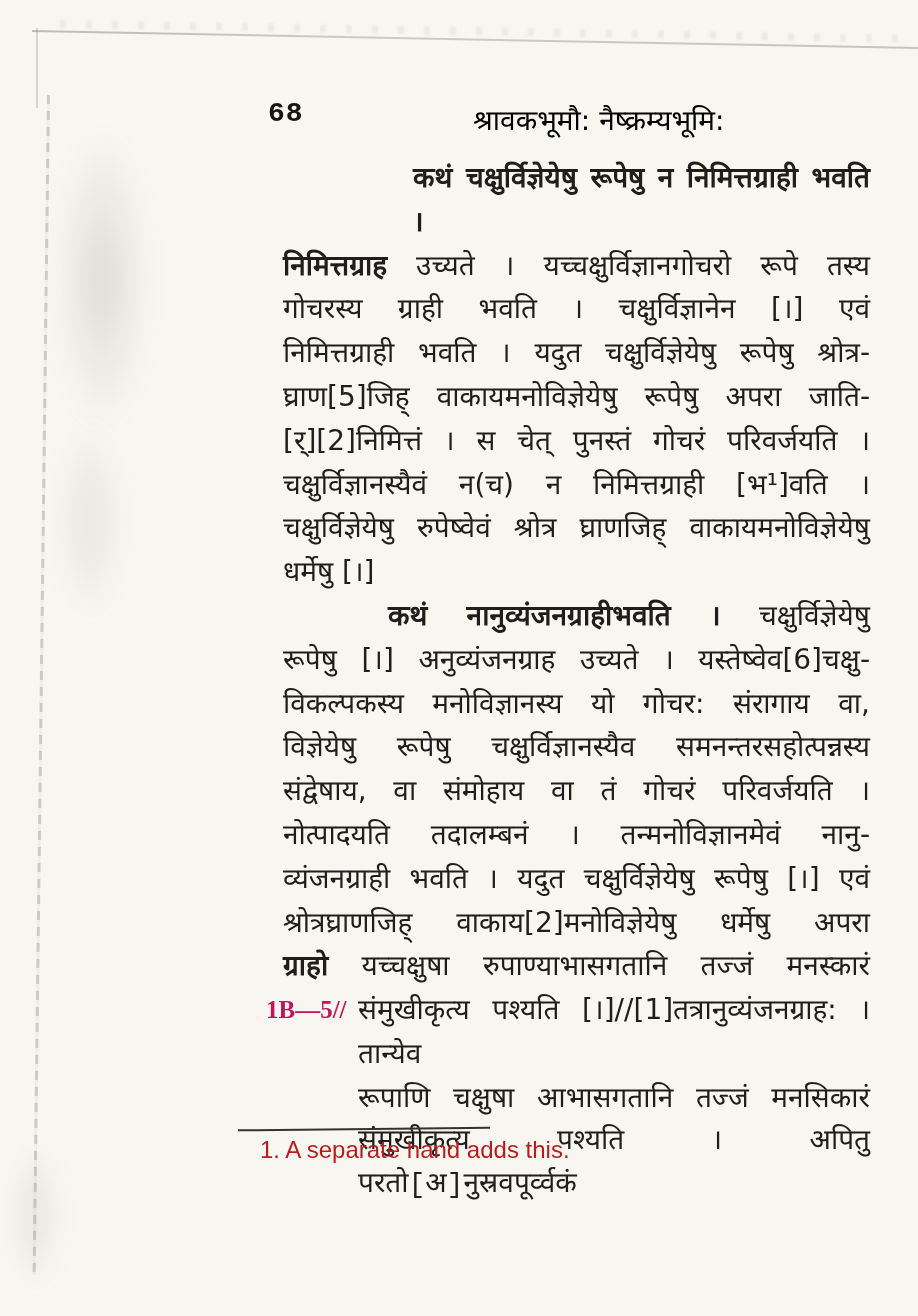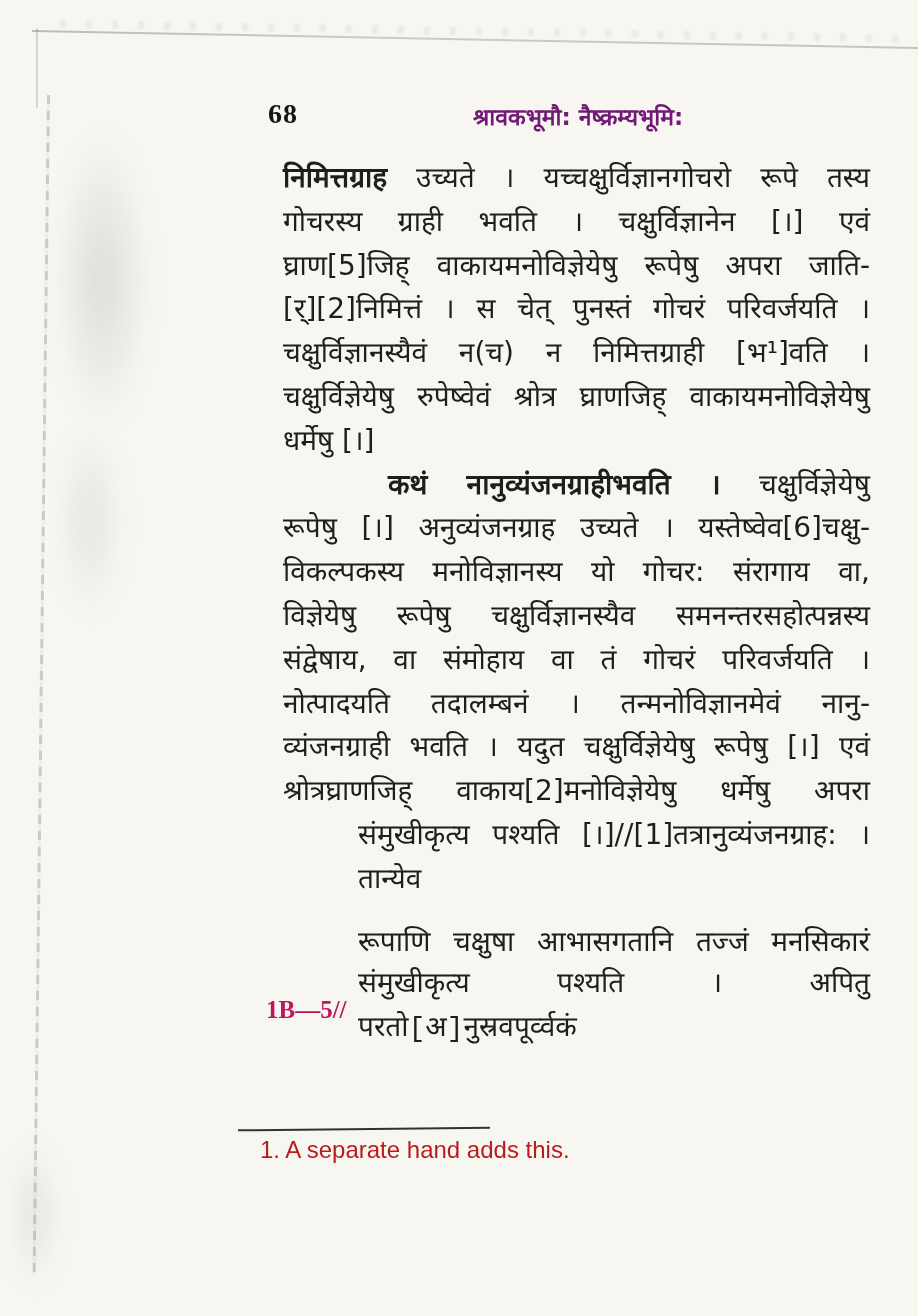--- a/index.html
+++ b/index.html
@@ -34,26 +34,26 @@
   .smudge{position:absolute;border-radius:50%;filter:blur(10px);}
   .smudge.s1{left:55px;top:130px;width:95px;height:300px;
     background:radial-gradient(closest-side,rgba(155,153,145,.28),transparent);}
   .smudge.s2{left:55px;top:420px;width:70px;height:200px;
     background:radial-gradient(closest-side,rgba(155,153,145,.18),transparent);}
   .smudge.s3{left:10px;top:1140px;width:50px;height:150px;
     background:radial-gradient(closest-side,rgba(155,153,145,.20),transparent);}
   
   .page-number{
     position:absolute;left:268px;top:98px;
-    font-family:Liberation Serif, serif;font-size:28px;font-weight:600;
+    font-family:Liberation Mono, monospace;font-size:28px;font-weight:600;
     letter-spacing:1px;color:#171614;
   }
   .running-header{
     position:absolute;left:473px;top:100px;
-    font-size:23px;font-weight:700;color:#701a75;
+    font-size:28px;font-weight:400;color:#000000;
   }
   
   .text-block{
     position:absolute;left:283px;top:156px;width:587px;
     font-size:28px;line-height:43.8px;color:#1f1e1c;
   }
   .bline{white-space:normal;}
   .bline.just{text-align:justify;text-align-last:justify;}
   .bline b,.bline .bold{font-weight:700;}
   
@@ -80,36 +80,39 @@
 <div class="left-edge-top"></div>
 <div class="left-edge"></div>
 <div class="smudge s1"></div>
 <div class="smudge s2"></div>
 <div class="smudge s3"></div>
 
 <div class="page-number">68</div>
 <div class="running-header">श्रावकभूमौ: नैष्क्रम्यभूमि:</div>
 
 <div class="text-block">
+    <div class="bline just" style="padding-left: 130px;"><span class="bold">कथं चक्षुर्विज्ञेयेषु रूपेषु न निमित्तग्राही भवति ।</span></div>
     <div class="bline just"><span class="bold">निमित्तग्राह</span><span> उच्यते । यच्चक्षुर्विज्ञानगोचरो रूपे तस्य</span></div>
     <div class="bline just"><span>गोचरस्य ग्राही भवति । चक्षुर्विज्ञानेन [।] एवं</span></div>
+    <div class="bline just"><span>निमित्तग्राही भवति । यदुत चक्षुर्विज्ञेयेषु रूपेषु श्रोत्र-</span></div>
     <div class="bline just"><span>घ्राण[5]जिह् वाकायमनोविज्ञेयेषु रूपेषु अपरा जाति-</span></div>
     <div class="bline just"><span>[र्][2]निमित्तं । स चेत् पुनस्तं गोचरं परिवर्जयति ।</span></div>
     <div class="bline just"><span>चक्षुर्विज्ञानस्यैवं न(च) न निमित्तग्राही [भ¹]वति ।</span></div>
     <div class="bline just"><span>चक्षुर्विज्ञेयेषु रुपेष्वेवं श्रोत्र घ्राणजिह् वाकायमनोविज्ञेयेषु</span></div>
     <div class="bline"><span>धर्मेषु [।]</span></div>
     <div class="bline just" style="padding-left: 105px;"><span class="bold">कथं नानुव्यंजनग्राहीभवति ।</span><span> चक्षुर्विज्ञेयेषु</span></div>
     <div class="bline just"><span>रूपेषु [।] अनुव्यंजनग्राह उच्यते । यस्तेष्वेव[6]चक्षु-</span></div>
     <div class="bline just"><span>विकल्पकस्य मनोविज्ञानस्य यो गोचर: संरागाय वा,</span></div>
     <div class="bline just"><span>विज्ञेयेषु रूपेषु चक्षुर्विज्ञानस्यैव समनन्तरसहोत्पन्नस्य</span></div>
     <div class="bline just"><span>संद्वेषाय, वा संमोहाय वा तं गोचरं परिवर्जयति ।</span></div>
     <div class="bline just"><span>नोत्पादयति तदालम्बनं । तन्मनोविज्ञानमेवं नानु-</span></div>
     <div class="bline just"><span>व्यंजनग्राही भवति । यदुत चक्षुर्विज्ञेयेषु रूपेषु [।] एवं</span></div>
     <div class="bline just"><span>श्रोत्रघ्राणजिह् वाकाय[2]मनोविज्ञेयेषु धर्मेषु अपरा</span></div>
+    <div class="bline just"><span class="bold">ग्राहो</span><span> यच्चक्षुषा रुपाण्याभासगतानि तज्जं मनस्कारं</span></div>
     <div class="bline just" style="padding-left: 75px;"><span>संमुखीकृत्य पश्यति [।]//[1]तत्रानुव्यंजनग्राह: । तान्येव</span></div>
-    <div class="bline just" style="padding-left: 75px; margin-top: 19px;"><span>रूपाणि चक्षुषा आभासगतानि तज्जं मनसिकारं</span></div>
+    <div class="bline just" style="padding-left: 75px;"><span>रूपाणि चक्षुषा आभासगतानि तज्जं मनसिकारं</span></div>
     <div class="bline just" style="padding-left: 75px; font-family: Liberation Mono, monospace;"><span>संमुखीकृत्य पश्यति । अपितु परतो[अ]नुस्रवपूर्व्वकं</span></div>
   </div>
 
 <div class="margin-note">1B—5//</div>
 
 <div class="footnote-rule"></div>
 <div class="footnote">1. A separate hand adds this.</div>
 
 </body></html>

